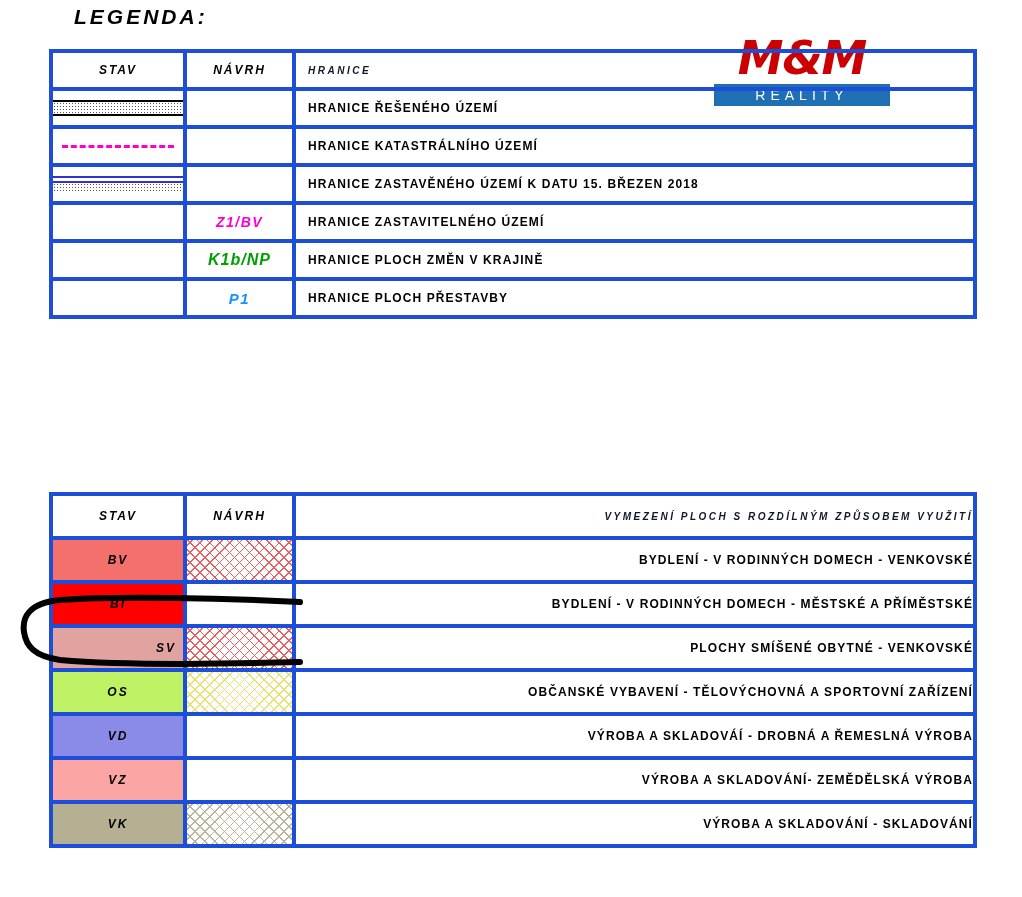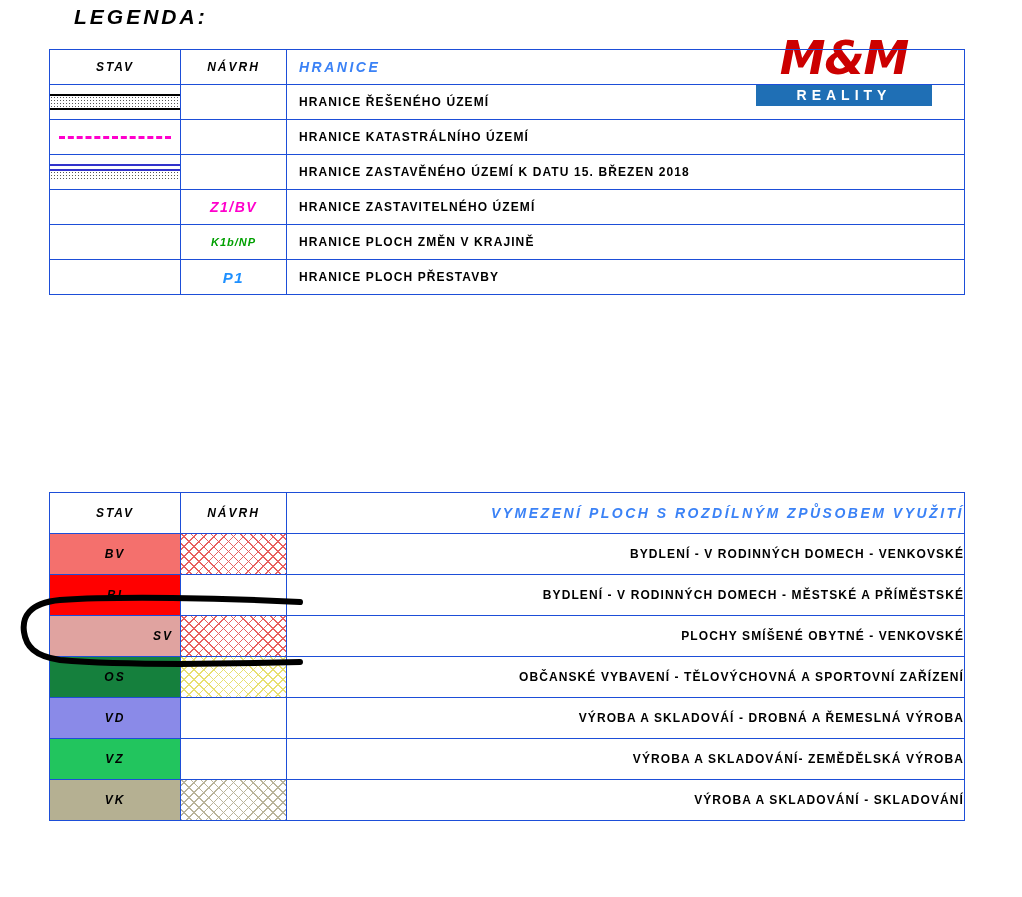--- a/index.html
+++ b/index.html
@@ -26,43 +26,43 @@
     color: #000000;
   }
 
   
   .legend-table {
     position: absolute;
     border-collapse: collapse;
     table-layout: fixed;
   }
   .legend-table td {
-    border: 1px solid #1d4ed8;
+    border: 4px solid #1d4ed8;
     padding: 0;
     height: 34px;
     vertical-align: middle;
   }
   .col-stav   { width: 130px; }
   .col-navrh  { width: 105px; }
   .col-desc   { width: 665px; }
 
   .hdr {
     text-align: center;
     font-size: 12px;
     font-weight: bold;
     font-style: italic;
     letter-spacing: 2px;
     color: #000000;
   }
   .hdr-pink {
-    font-size: 14px;
+    font-size: 10px;
     font-weight: bold;
     font-style: italic;
     letter-spacing: 2.5px;
-    color: #3b82f6;
+    color: #0f172a;
     padding-left: 12px !important;
   }
   .desc {
     font-size: 12px;
     font-weight: bold;
     letter-spacing: 1.1px;
     color: #000000;
     padding-left: 12px !important;
   }
   .band-wrap {
@@ -103,27 +103,27 @@
   }
 
   .code-cell {
     text-align: center;
     font-size: 14px;
     font-weight: bold;
     font-style: italic;
     letter-spacing: 1.5px;
   }
   .code-pink { color: #ff00cc; }
-  .code-green { color: #00a000; font-size: 11px; letter-spacing: 1px; }
+  .code-green { color: #00a000; font-size: 16px; letter-spacing: 1px; }
   .code-blue { color: #1e90ff; font-size: 15px; text-align: center; }
 
   
   #logo {
     position: absolute;
-    left: 756px;
+    left: 714px;
     top: 32px;
     width: 176px;
     height: 85px;
   }
   #logo .mm {
     height: 52px;
     background: #ffffff;
     color: #cc0000;
     font-family: "DejaVu Sans", sans-serif;
     font-size: 46px;
@@ -131,21 +131,21 @@
     font-style: italic;
     line-height: 52px;
     text-align: center;
     letter-spacing: -1px;
   }
   #logo .reality {
     height: 22px;
     background: #1f6fb5;
     color: #ffffff;
     font-size: 14px;
-    font-weight: bold;
+    font-weight: normal;
     letter-spacing: 5px;
     text-align: center;
     line-height: 22px;
   }
 
   
   .t2 td { height: 40px; }
   .t2 .col-stav  { width: 130px; }
   .t2 .col-navrh { width: 105px; }
   .t2 .col-desc  { width: 665px; text-align: right; }
@@ -310,21 +310,21 @@
     <td class="col-navrh">
           <div class="hatch-red"></div>
         </td>
     <td class="col-desc desc">PLOCHY SMÍŠENÉ OBYTNÉ - VENKOVSKÉ</td>
   </tr>
 
 
 
   <tr>
     <td class="col-stav">
-      <div class="fill" style="background:#15803d;">
+      <div class="fill" style="background:#bef264;">
             <div class="code2">OS</div>
           </div>
     </td>
     <td class="col-navrh">
           <div class="hatch-yellow"></div>
         </td>
     <td class="col-desc desc">OBČANSKÉ  VYBAVENÍ - TĚLOVÝCHOVNÁ A SPORTOVNÍ ZAŘÍZENÍ</td>
   </tr>
 
   <tr>
@@ -332,21 +332,21 @@
       <div class="fill" style="background:#8a8ae8;">
             <div class="code2">VD</div>
           </div>
     </td>
     <td class="col-navrh"></td>
     <td class="col-desc desc">VÝROBA A SKLADOVÁÍ - DROBNÁ A ŘEMESLNÁ VÝROBA</td>
   </tr>
 
   <tr>
     <td class="col-stav">
-      <div class="fill" style="background:#22c55e;">
+      <div class="fill" style="background:#fca5a5;">
             <div class="code2">VZ</div>
           </div>
     </td>
     <td class="col-navrh"></td>
     <td class="col-desc desc">VÝROBA A SKLADOVÁNÍ- ZEMĚDĚLSKÁ VÝROBA</td>
   </tr>
 
   <tr>
     <td class="col-stav">
       <div class="fill" style="background:#b5b092;">

